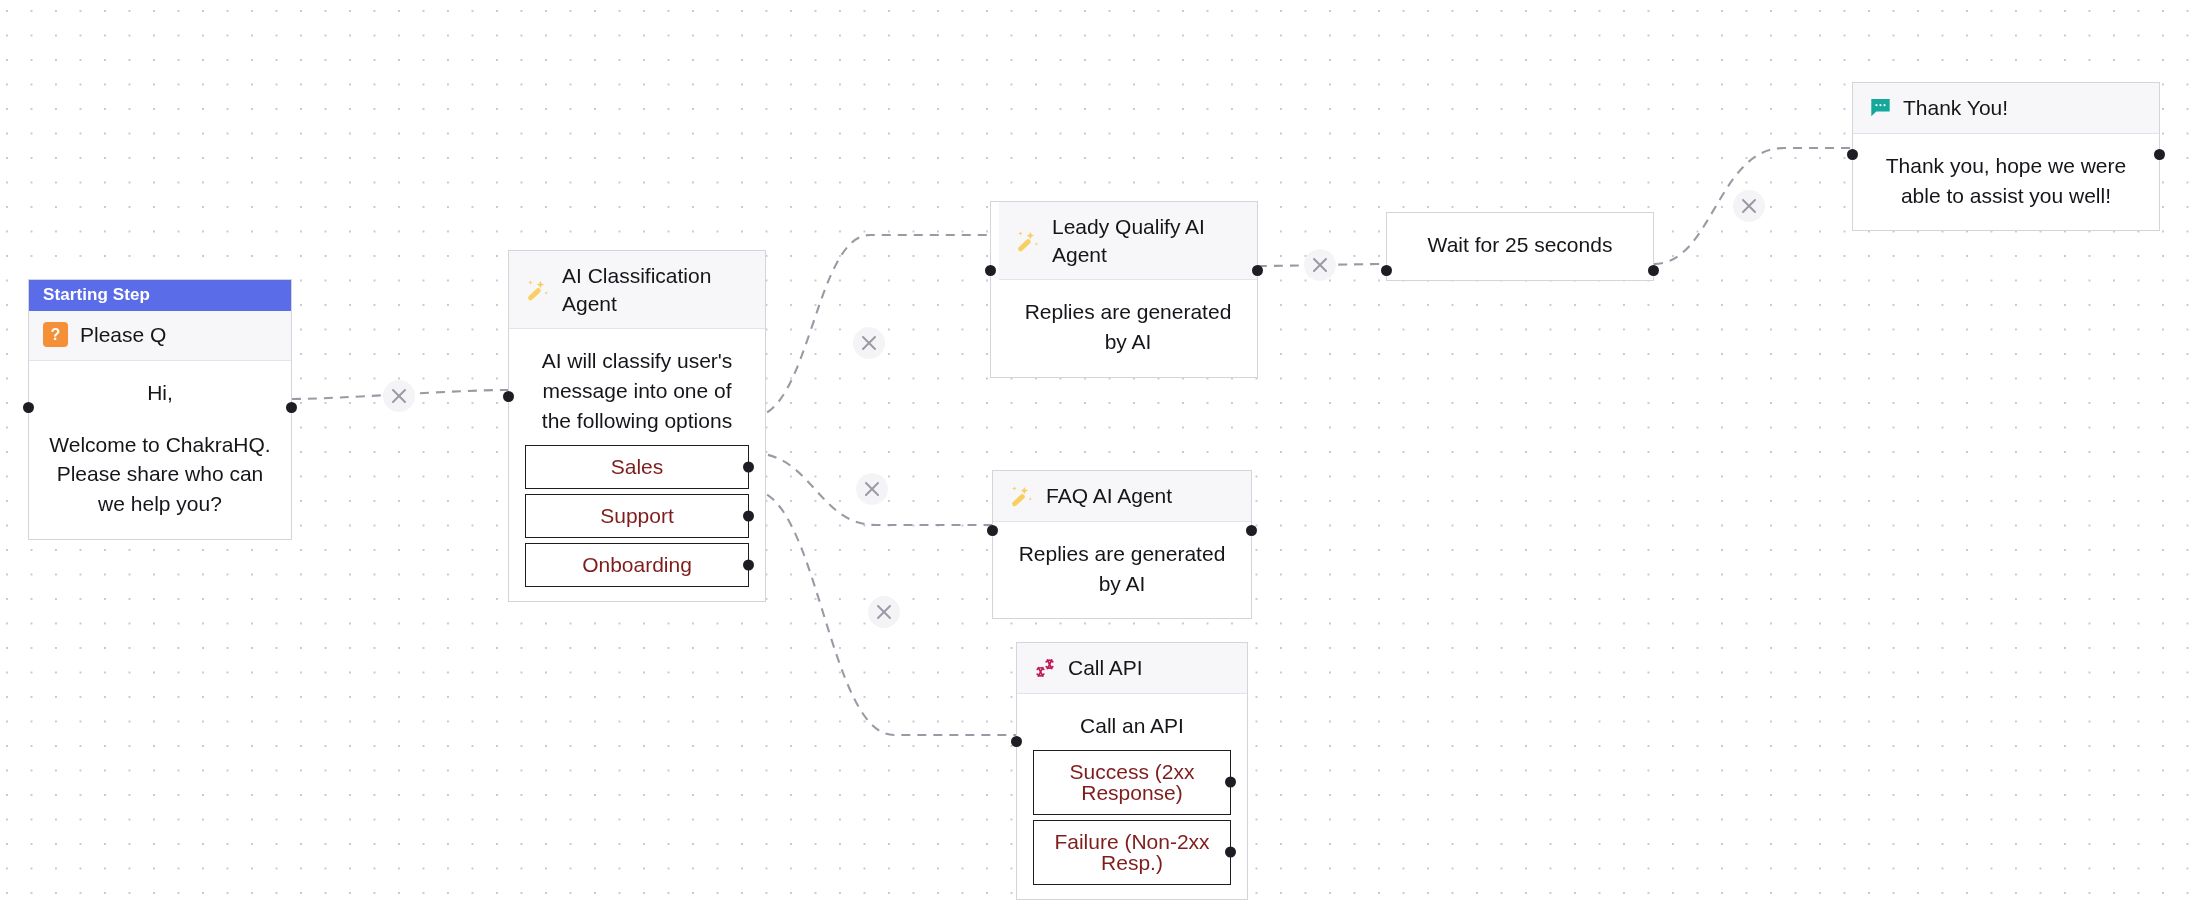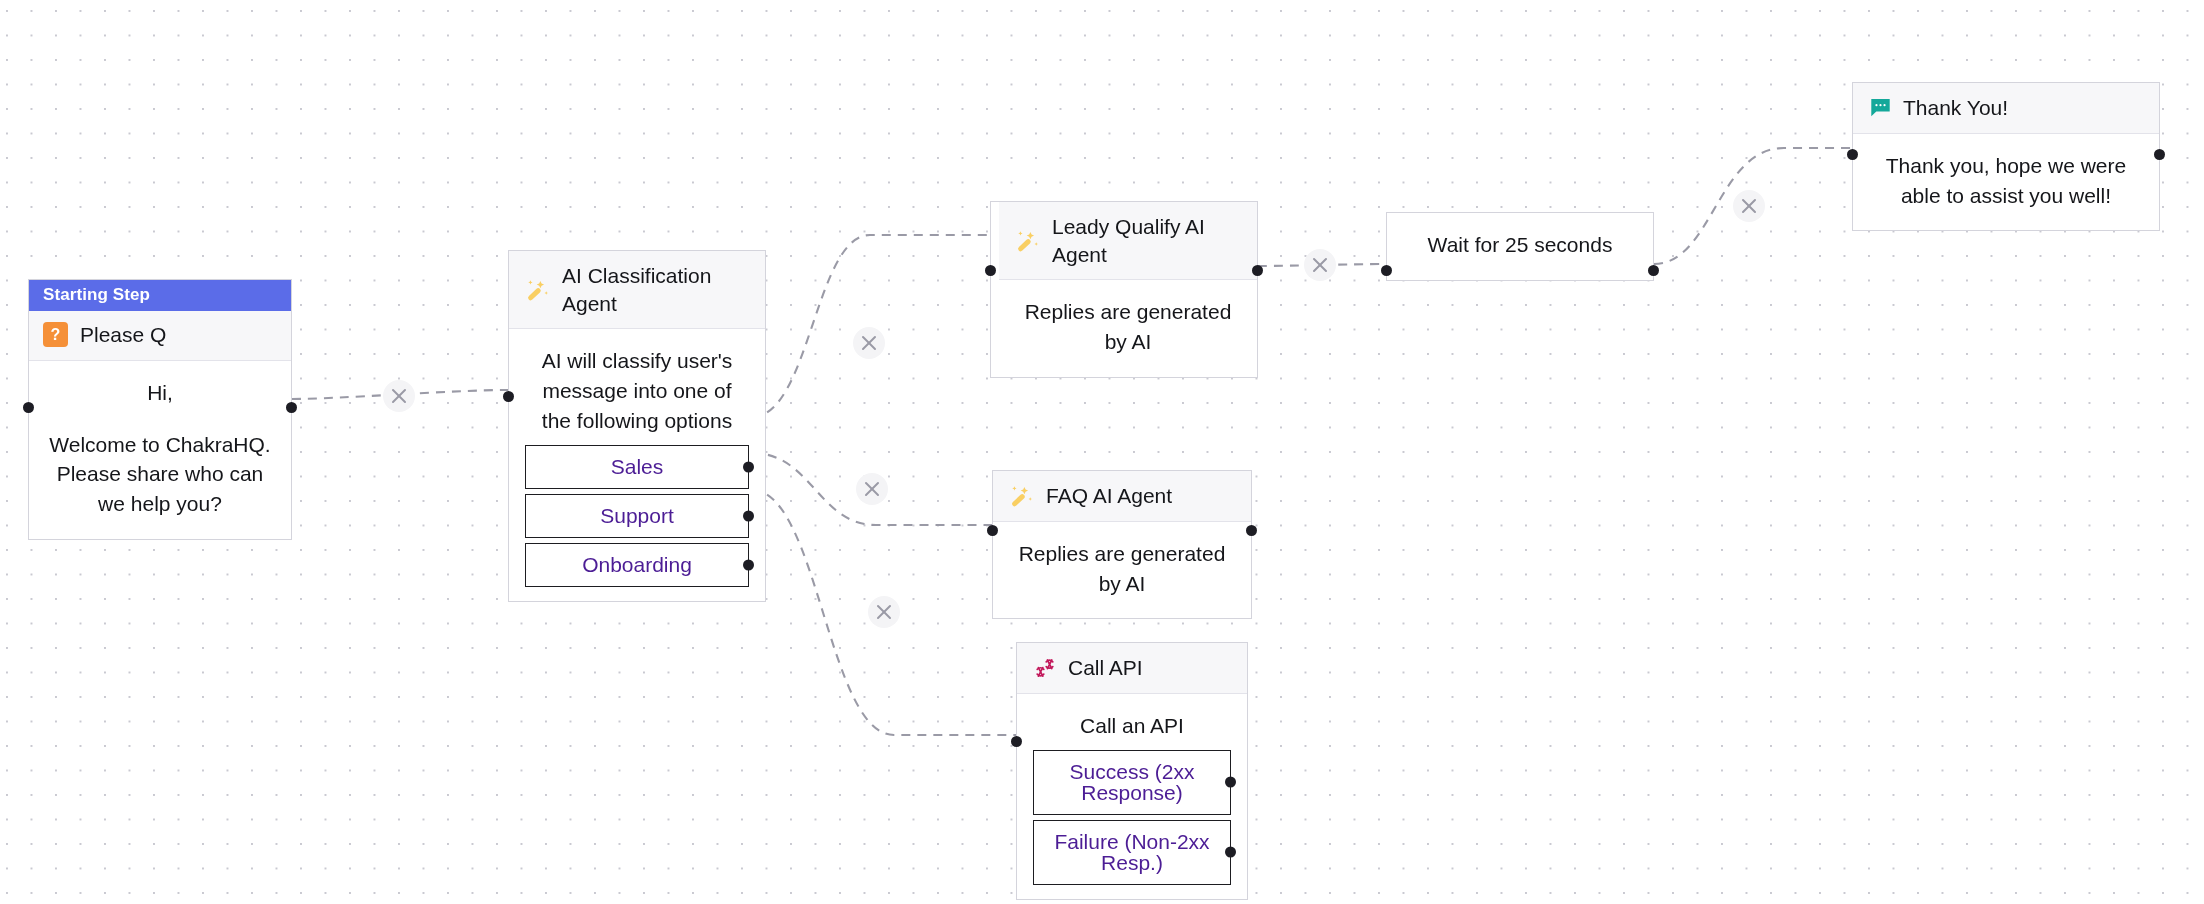--- a/index.html
+++ b/index.html
@@ -85,21 +85,21 @@
 
   .option-list { margin-top: 9px; }
   .option-row {
     position: relative;
     border: 1px solid #1d1d21;
     background: #ffffff;
     font-size: 21px;
     line-height: 1;
     padding: 10px 12px 11px;
     margin-bottom: 5px;
-    color: #4c1d95;
+    color: #7f1d1d;
   }
   .option-row:last-child { margin-bottom: 0; }
 
   .handle {
     position: absolute;
     width: 11px; height: 11px;
     border-radius: 50%;
     background: #1d1d24;
     z-index: 5;
   }

